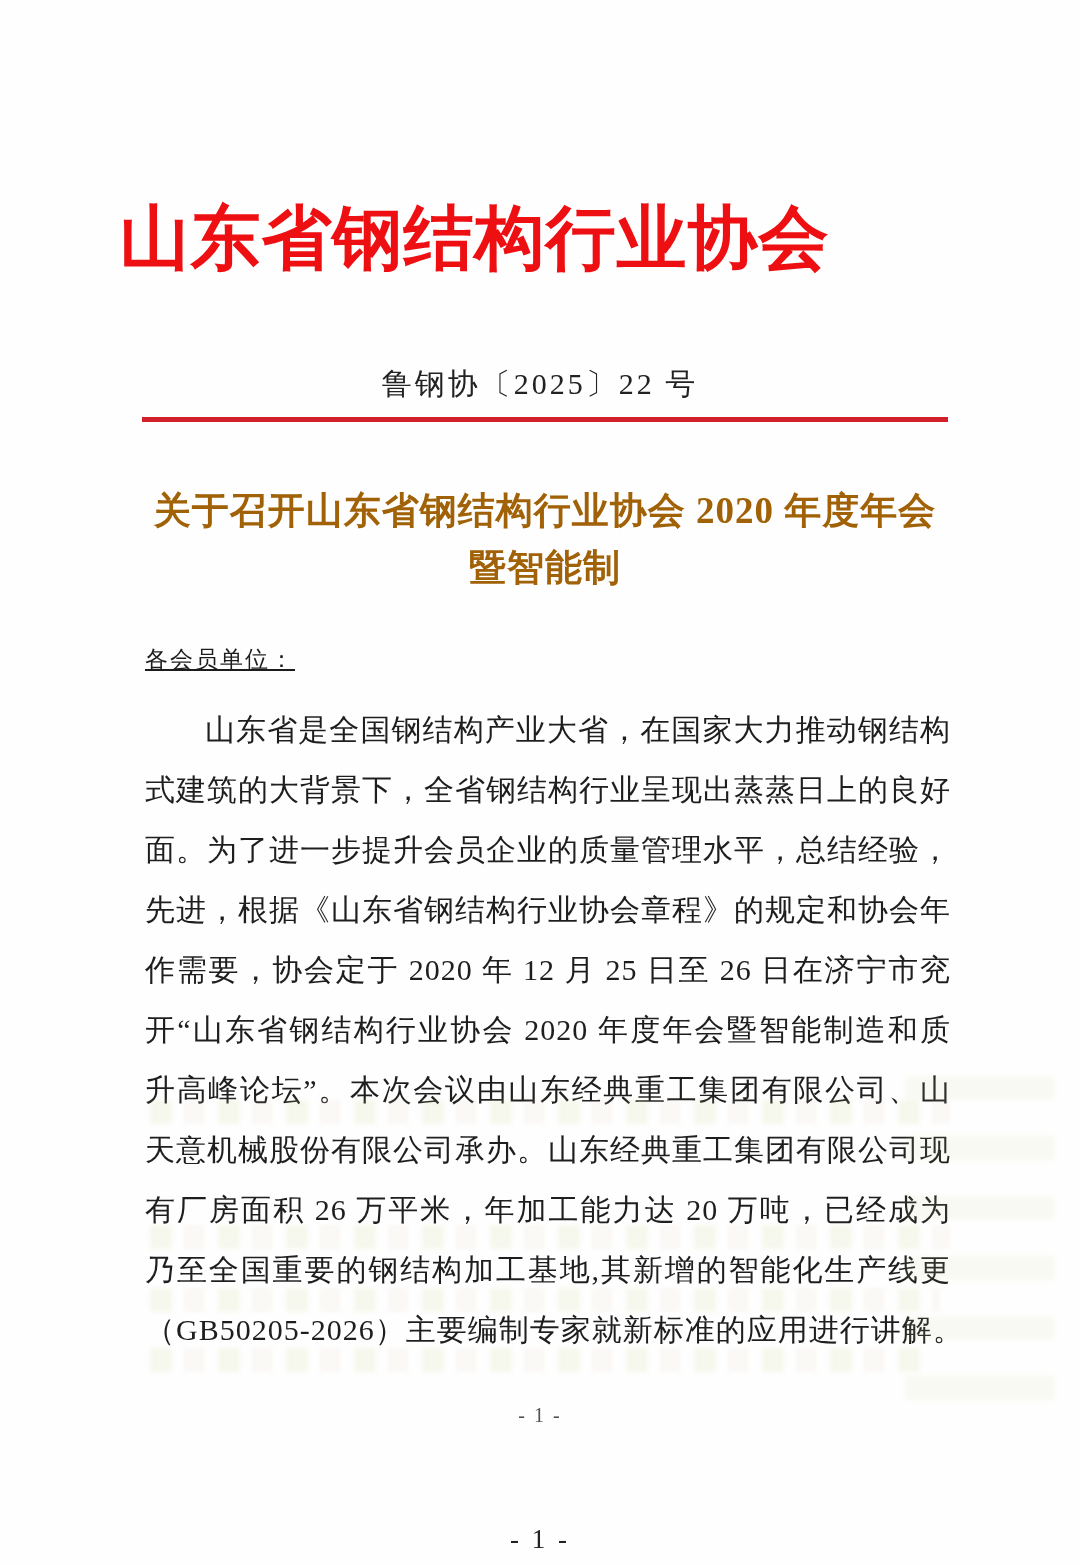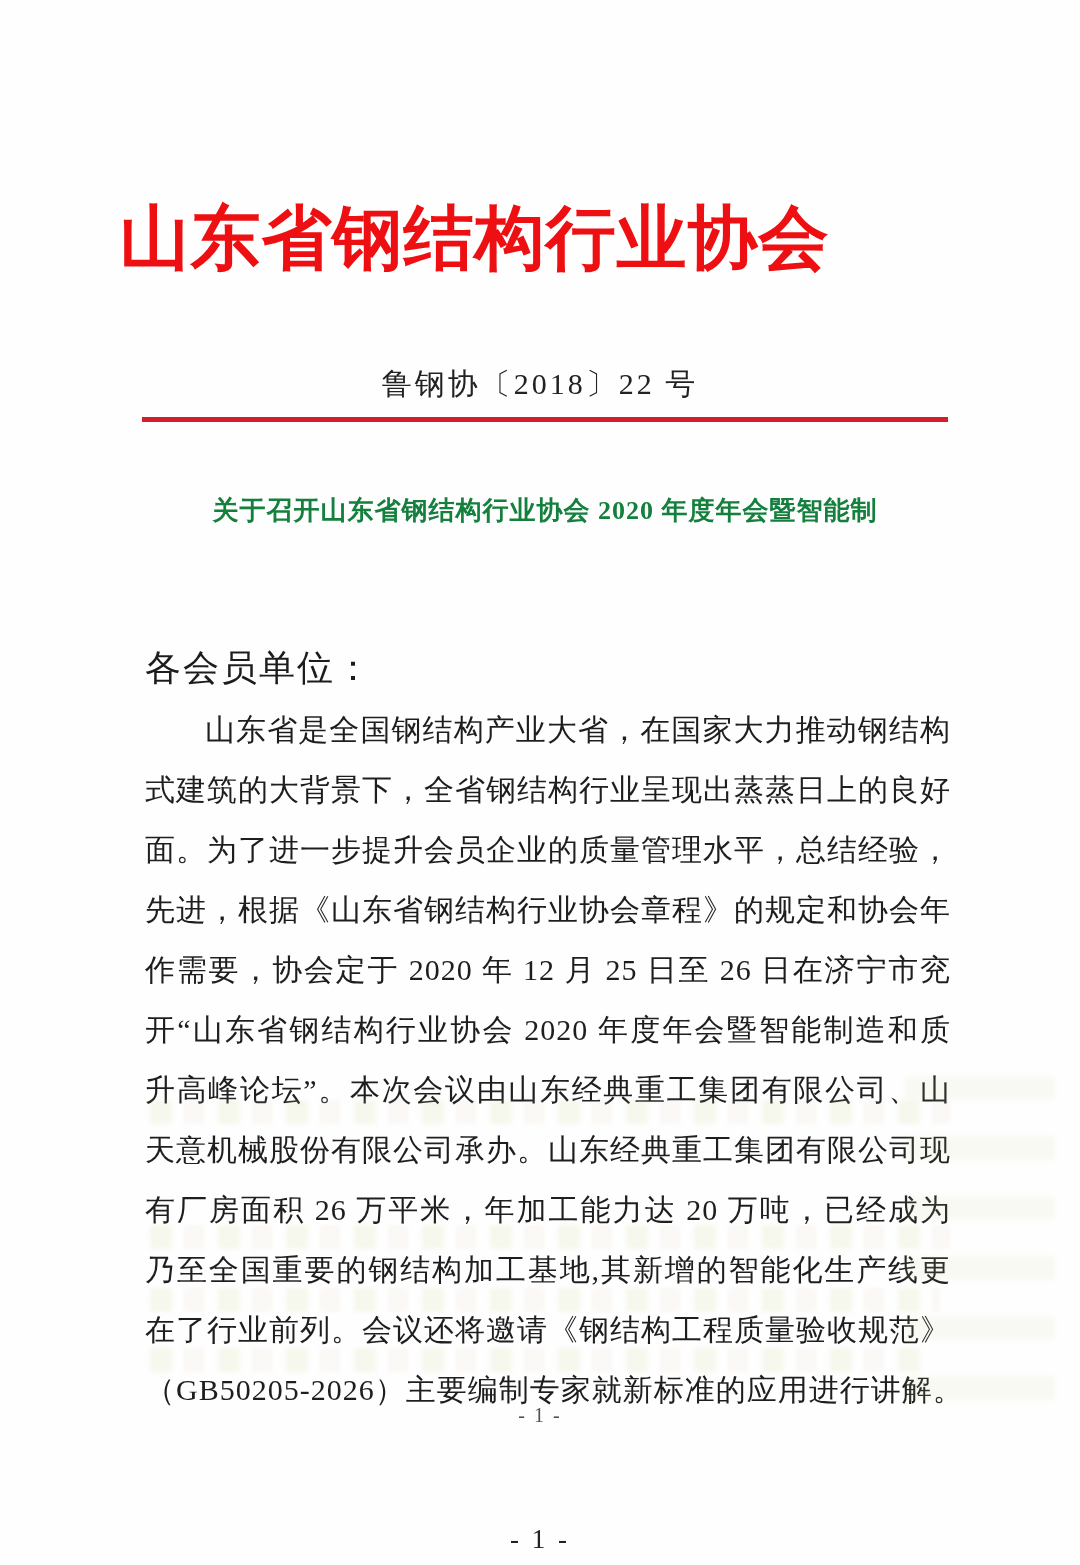--- a/index.html
+++ b/index.html
@@ -55,36 +55,37 @@
   }
 
   
   .heading {
     position: absolute;
     top: 482px;
     left: 135px;
     width: 820px;
     margin: 0;
     text-align: center;
-    font-size: 26px;
+    font-size: 37px;
     font-weight: bold;
     line-height: 57px;
-    color: #15803d;
+    color: #a16207;
     letter-spacing: 1px;
   }
   .heading .hl { display: block; }
 
   
   .salutation {
     position: absolute;
     top: 644px;
     left: 145px;
-    font-size: 36px;
+    font-size: 23px;
     color: #1c1c1c;
     letter-spacing: 2px;
+    text-decoration: underline;
   }
 
   
   .body-text {
     position: absolute;
     top: 702px;
     left: 145px;
     width: 806px;
     font-size: 30px;
     color: #1e1e1e;
@@ -158,42 +159,41 @@
     );
   }
 </style>
 </head>
 <body>
 
 <div class="page">
 
   <h1 class="org-title">山东省钢结构行业协会</h1>
 
-  <div class="doc-number">鲁钢协〔2018〕22 号</div>
+  <div class="doc-number">鲁钢协〔2025〕22 号</div>
 
   <div class="red-rule"></div>
 
   <h2 class="heading">
     <span class="hl">关于召开山东省钢结构行业协会 2020 年度年会暨智能制</span>
   </h2>
 
   <div class="salutation">各会员单位：</div>
 
   <div class="body-text">
     <div class="line just indent">山东省是全国钢结构产业大省，在国家大力推动钢结构装配</div>
     <div class="line just">式建筑的大背景下，全省钢结构行业呈现出蒸蒸日上的良好局</div>
     <div class="line just">面。为了进一步提升会员企业的质量管理水平，总结经验，表彰</div>
     <div class="line just">先进，根据《山东省钢结构行业协会章程》的规定和协会年度工</div>
     <div class="line just">作需要，协会定于 2020 年 12 月 25 日至 26 日在济宁市兖州区召</div>
     <div class="line just">开“山东省钢结构行业协会 2020 年度年会暨智能制造和质量提</div>
     <div class="line just">升高峰论坛”。本次会议由山东经典重工集团有限公司、山东</div>
     <div class="line just">天意机械股份有限公司承办。山东经典重工集团有限公司现拥</div>
     <div class="line just">有厂房面积 26 万平米，年加工能力达 20 万吨，已经成为我省</div>
     <div class="line just">乃至全国重要的钢结构加工基地,其新增的智能化生产线更是走</div>
-    <div class="line">在了行业前列。会议还将邀请《钢结构工程质量验收规范》</div>
     <div class="line">（GB50205-2026）主要编制专家就新标准的应用进行讲解。</div>
   </div>
 
   <div class="artifact a1"></div>
   <div class="artifact a2"></div>
   <div class="artifact a3"></div>
   <div class="artifact a4"></div>
   <div class="artifact a5"></div>
 
   <div class="pagenum inner">- 1 -</div>

